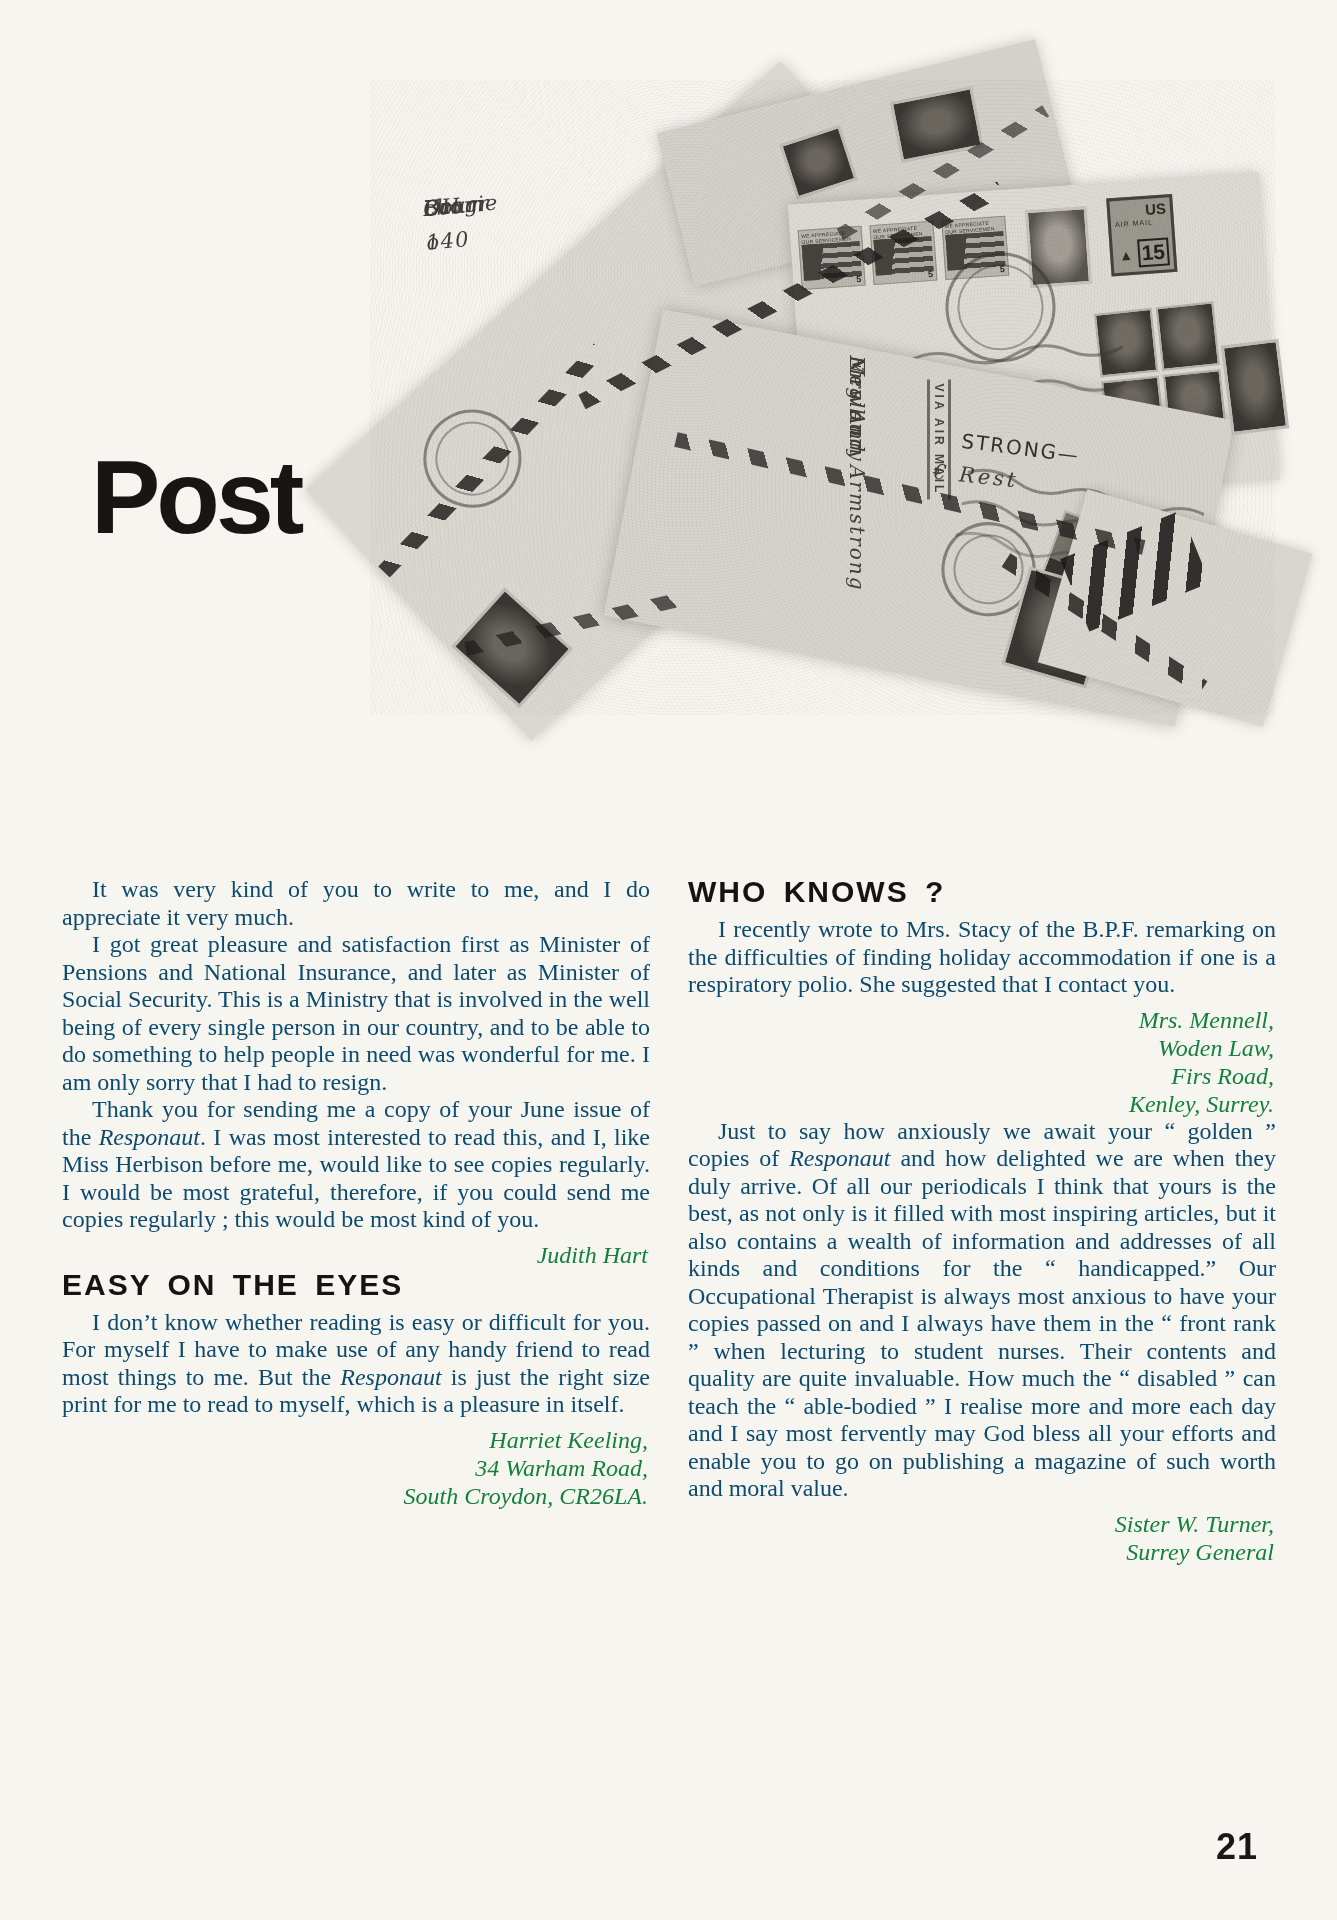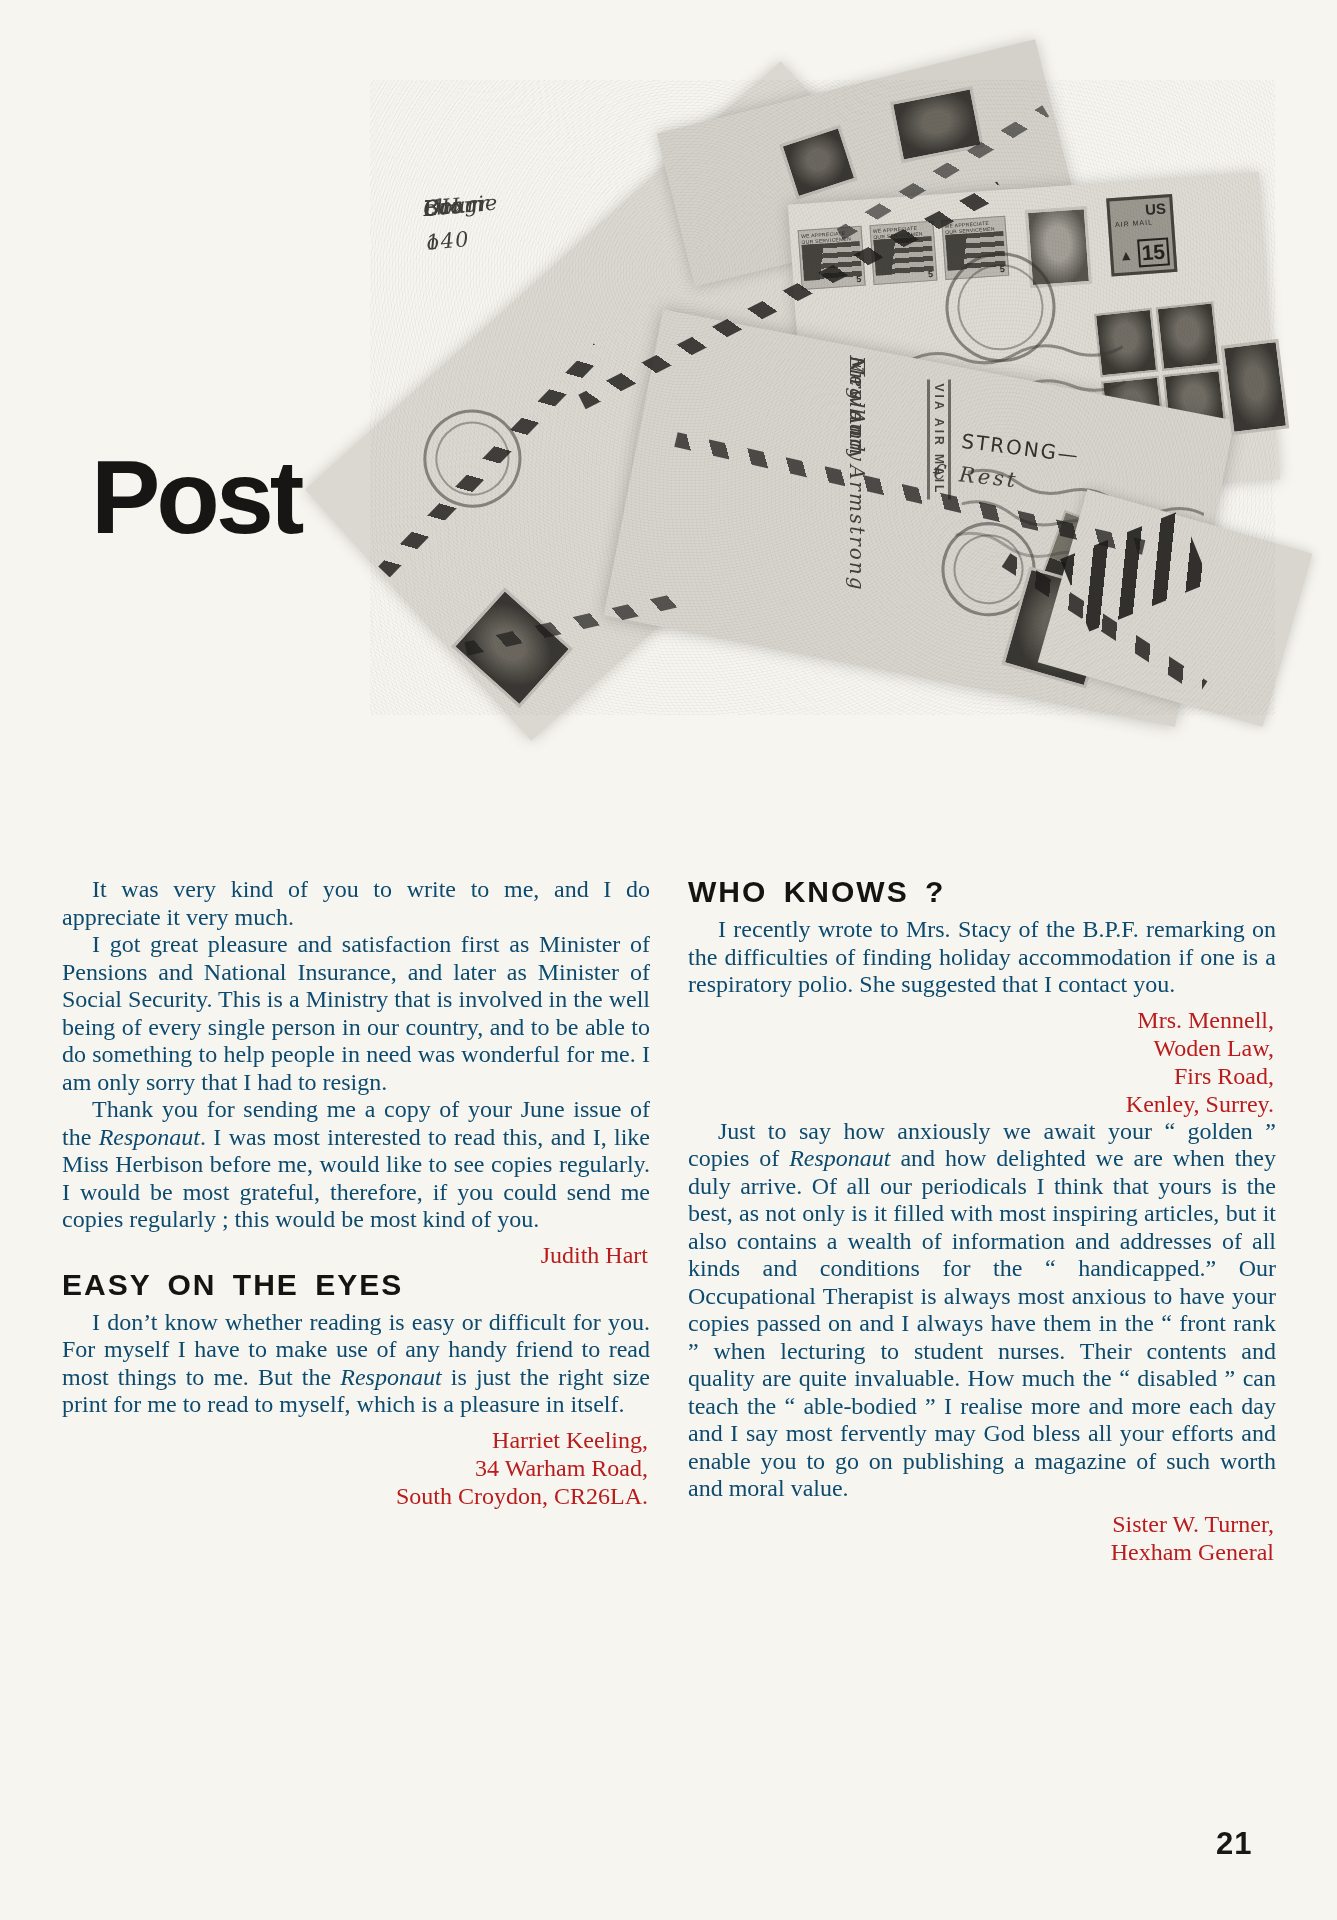--- a/index.html
+++ b/index.html
@@ -101,27 +101,27 @@
   }
   .mt-gold{margin-top:64px;}
   .mt-eyes{margin-top:46px;}
   p.body{
     margin:0;font-size:24px;line-height:27.5px;
     text-align:justify;text-indent:30px;
     color:#0c4a6e;
   }
   p.body i{font-style:italic;}
   .gap-letter{margin-top:38px;}
-  .sig{margin:7px 0 0 0;text-align:right;font-size:24px;line-height:28px;color:#b91c1c;}
+  .sig{margin:7px 0 0 0;text-align:right;font-style:italic;font-size:24px;line-height:28px;color:#15803d;}
   .sig div{padding-right:2px;}
 
   .pagenum{
     position:absolute;left:1216px;top:1826px;
     font-family:"Liberation Sans",sans-serif;
-    font-weight:bold;font-size:31px;color:#1a1816;
+    font-weight:bold;font-size:36px;color:#1a1816;
     letter-spacing:1px;
   }
 </style>
 </head>
 <body>
 
 <div class="page">
 
   <h1 class="post-title">Post</h1>
 
@@ -243,19 +243,19 @@
     <div class="sig">
       <div>Mrs. Mennell,</div>
       <div>Woden Law,</div>
       <div>Firs Road,</div>
       <div>Kenley, Surrey.</div>
     </div>
 
     <p class="body">Just to say how anxiously we await your “ golden ” copies of <i>Responaut</i> and how delighted we are when they duly arrive.  Of all our periodicals I think that yours is the best, as not only is it filled with most inspiring articles, but it also contains a wealth of information and addresses of all kinds and conditions for the “ handicapped.”  Our Occupational Therapist is always most anxious to have your copies passed on and I always have them in the “ front rank ” when lecturing to student nurses. Their contents and quality are quite invaluable. How much the “ disabled ” can teach the “ able-bodied ” I realise more and more each day and I say most fervently may God bless all your efforts and enable you to go on publishing a magazine of such worth and moral value.</p>
     <div class="sig">
       <div>Sister W. Turner,</div>
-      <div>Hexham General</div>
+      <div>Surrey General</div>
     </div>
   </div>
 
   <div class="pagenum">21</div>
 
 </div>
 
 </body></html>

